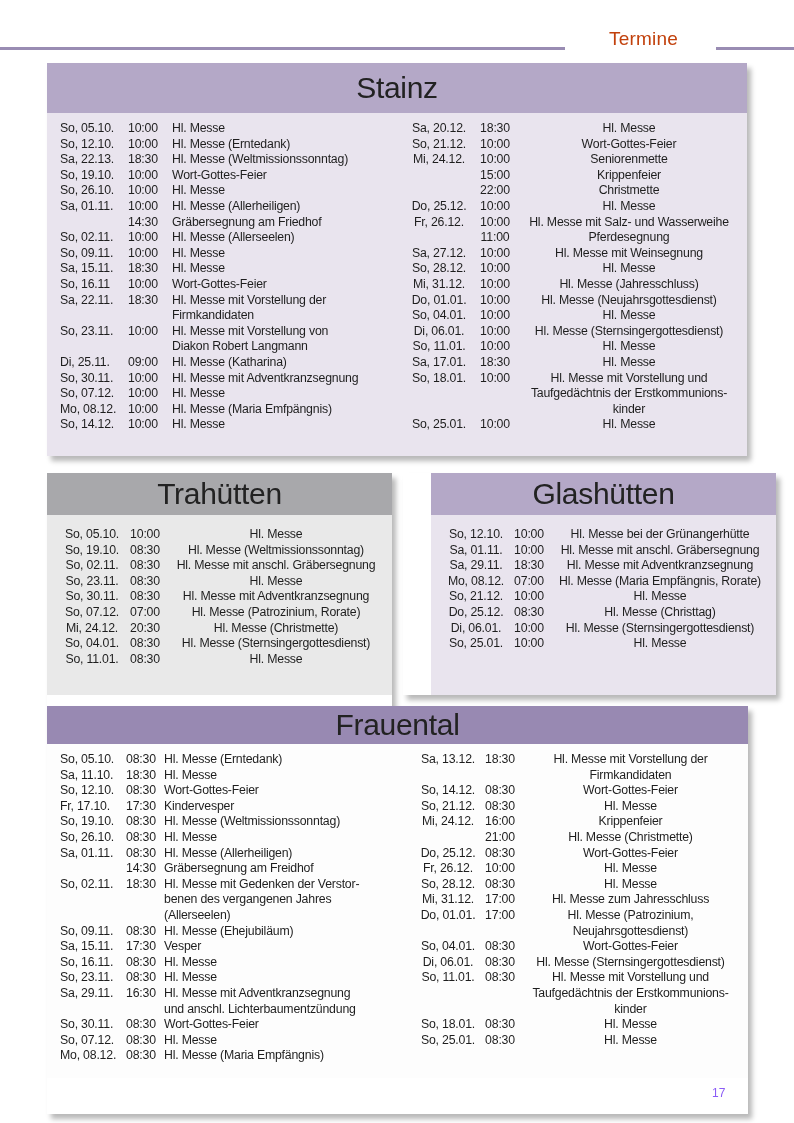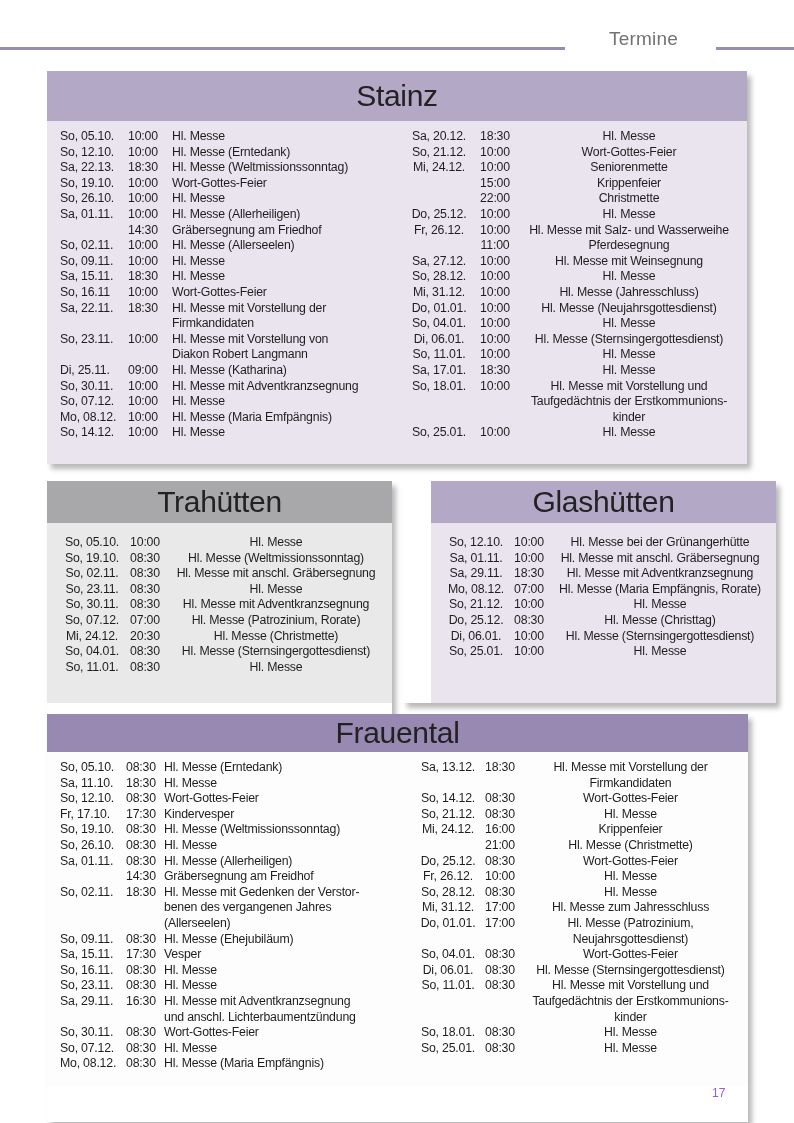--- a/index.html
+++ b/index.html
@@ -14,28 +14,27 @@
   }
   
   .top-rule {
     position:absolute; top:37px; left:0; right:0; height:22px;
     display:flex; align-items:center;
   }
   .rule-left  { width:565px; height:3px; background:#998cb3; }
   .rule-right { flex:1;      height:3px; background:#998cb3; }
   .header-label {
     margin:0 38px 18px 44px;
-    font-size:19px; color:#737373; letter-spacing:0.2px; line-height:22px;
+    font-size:19px; color:#c2410c; letter-spacing:0.2px; line-height:22px;
   }
   
   .box {
     position:absolute;
     box-shadow:4px 5px 5px rgba(0,0,0,0.28);
     overflow:hidden;
-    margin-top:8px;
   }
   .box-stainz      { left:47px;  top:63px;  width:700px; height:393px; }
   .box-trahuetten  { left:47px;  top:473px; width:345px; height:264px; }
   .box-glashuetten { left:403px; top:473px; width:345px; height:222px;padding-left:28px; }
   .box-frauental   { left:47px;  top:706px; width:701px; height:408px; }
 
   .box-header {
     display:flex; align-items:center; justify-content:center;
   }
   .box-stainz      .box-header { height:50px; }

